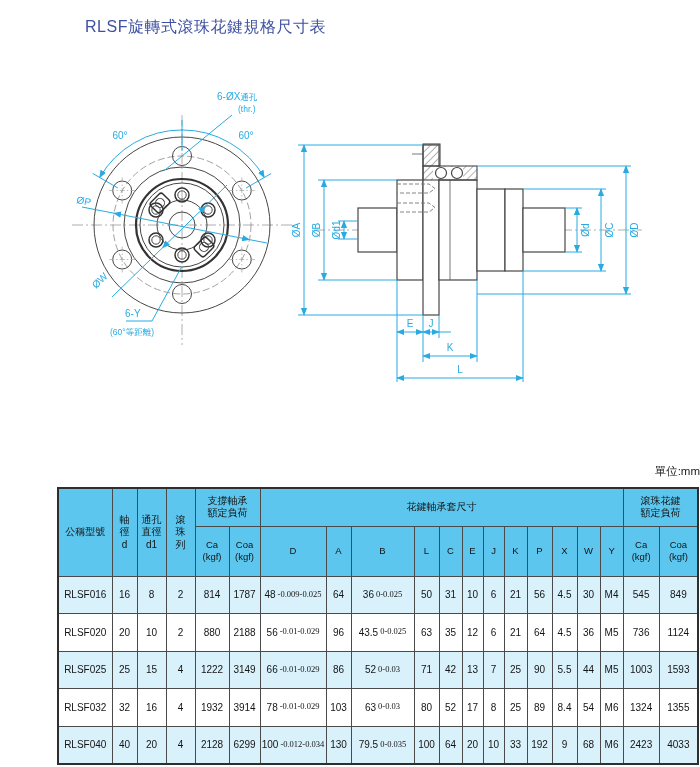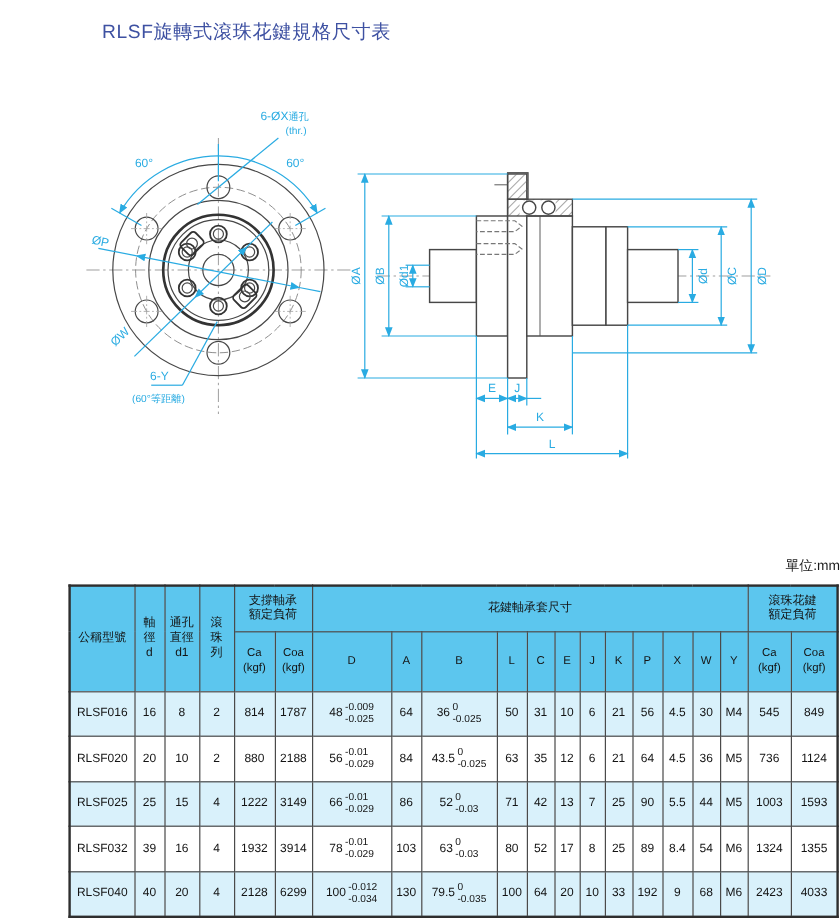--- a/index.html
+++ b/index.html
@@ -31,21 +31,21 @@
   .table-wrap { position:absolute; left:57px; top:487px; width:640px; }
   table { border-collapse:collapse; table-layout:fixed; width:640px; border:2px solid #2e2e2e; }
   th,td { border:1px solid #4a4a4a; text-align:center; vertical-align:middle; padding:0; font-size:10px; color:#141414; font-weight:normal; }
   thead th { background:#5cc6ee; white-space:pre-line; line-height:1.25; }
   thead tr.h2 th { height:50px; font-size:9.5px; }
   thead tr.h1 th { height:38px; }
   tbody tr { height:37.5px; }
   tbody tr:nth-child(odd) { background:#d9f1fb; }
   tbody tr:nth-child(even){ background:#ffffff; }
   .tolwrap { display:flex; height:100%; align-items:center; justify-content:center; gap:2px; }
-  .tol { display:flex; flex-direction:column; font-size:8.5px; line-height:1.15; text-align:left; }
+  .tol { display:flex; flex-direction:row; font-size:8.5px; line-height:1.15; text-align:left;font-family:Liberation Serif, serif; }
   .tol i { font-style:normal; }
 </style>
 </head>
 <body>
 
 <div class="page-title">RLSF旋轉式滾珠花鍵規格尺寸表</div>
 
 <svg id="front-view" width="265" height="295" viewBox="0 0 265 295" xmlns="http://www.w3.org/2000/svg">
   <defs>
     <marker id="arrF" viewBox="0 0 10 10" refX="9" refY="5" markerWidth="8" markerHeight="8" orient="auto-start-reverse">
@@ -370,21 +370,21 @@
     <td>2188</td>
     <td>
       <div class="tolwrap">
               <span>56</span>
               <span class="tol">
                 <i>-0.01</i>
                 <i>-0.029</i>
               </span>
             </div>
     </td>
-    <td>84</td>
+    <td>96</td>
     <td>
       <div class="tolwrap">
               <span>43.5</span>
               <span class="tol">
                 <i>0</i>
                 <i>-0.025</i>
               </span>
             </div>
     </td>
     <td>63</td>
@@ -434,21 +434,21 @@
     <td>90</td>
     <td>5.5</td>
     <td>44</td>
     <td>M5</td>
     <td>1003</td>
     <td>1593</td>
   </tr>
 
   <tr>
     <td>RLSF032</td>
-    <td>39</td>
+    <td>32</td>
     <td>16</td>
     <td>4</td>
     <td>1932</td>
     <td>3914</td>
     <td>
       <div class="tolwrap">
               <span>78</span>
               <span class="tol">
                 <i>-0.01</i>
                 <i>-0.029</i>

